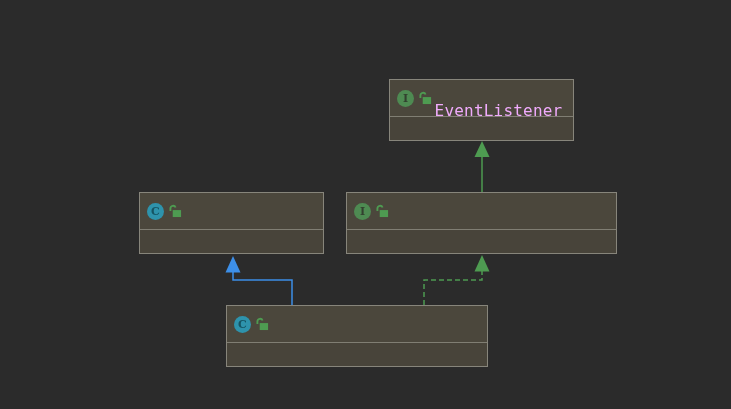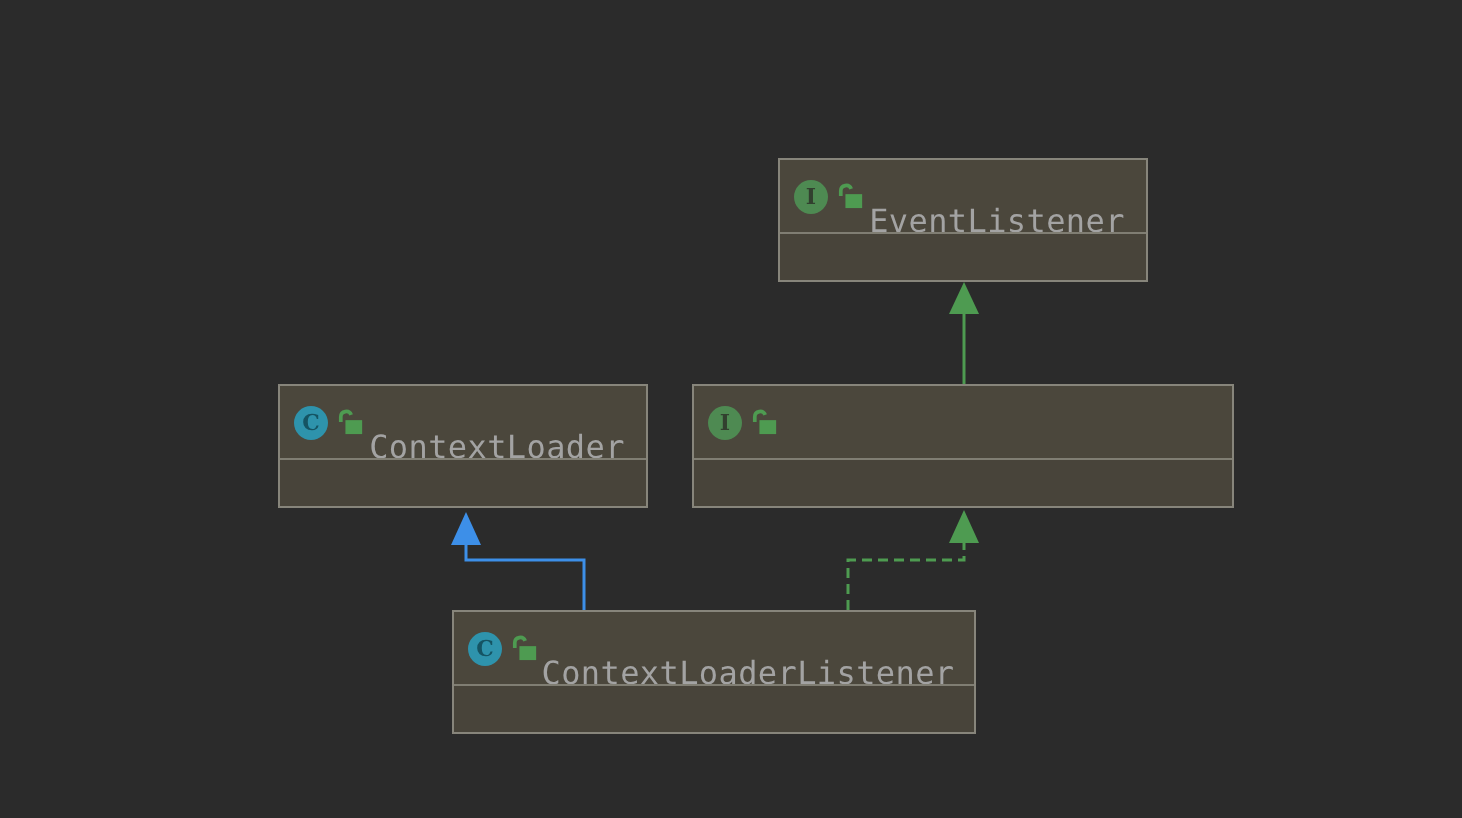--- a/index.html
+++ b/index.html
@@ -37,21 +37,21 @@
   }
   .node-body {
     flex: 1;
     border-top: 1px solid #807e73;
     background: #48443a;
   }
   .node-title {
     flex: 1;
     text-align: center;
     font-size: 16px;
-    color: #a3a3a3;
+    color: #f0abfc;
     white-space: nowrap;
     letter-spacing: 0.2px;
     margin-top: 25px;
   }
   .kind-badge {
     width: 17px; height: 17px;
     border-radius: 50%;
     display: flex;
     align-items: center;
     justify-content: center;
@@ -103,21 +103,20 @@
     <div class="node-body"></div>
   </div>
 
   <div class="uml-node" style="left:139px; top:192px; width:185px; height:62px;">
     <div class="node-header">
       <span class="kind-badge kind-class">C</span>
       <svg class="lock" width="13" height="14" viewBox="0 0 14 14">
         <path d="M1.5 7 V4.2 a2.9 2.9 0 0 1 5.6 -1" stroke="#4e9b51" stroke-width="2" fill="none"></path>
         <rect x="4" y="6" width="9" height="7.5" fill="#4e9b51"></rect>
       </svg>
-      <span class="node-title">ContextLoader</span>
     </div>
     <div class="node-body"></div>
   </div>
 
   <div class="uml-node" style="left:346px; top:192px; width:271px; height:62px;">
     <div class="node-header">
       <span class="kind-badge kind-interface">I</span>
       <svg class="lock" width="13" height="14" viewBox="0 0 14 14">
         <path d="M1.5 7 V4.2 a2.9 2.9 0 0 1 5.6 -1" stroke="#4e9b51" stroke-width="2" fill="none"></path>
         <rect x="4" y="6" width="9" height="7.5" fill="#4e9b51"></rect>
@@ -126,18 +125,17 @@
     <div class="node-body"></div>
   </div>
 
   <div class="uml-node" style="left:226px; top:305px; width:262px; height:62px;">
     <div class="node-header">
       <span class="kind-badge kind-class">C</span>
       <svg class="lock" width="13" height="14" viewBox="0 0 14 14">
         <path d="M1.5 7 V4.2 a2.9 2.9 0 0 1 5.6 -1" stroke="#4e9b51" stroke-width="2" fill="none"></path>
         <rect x="4" y="6" width="9" height="7.5" fill="#4e9b51"></rect>
       </svg>
-      <span class="node-title">ContextLoaderListener</span>
     </div>
     <div class="node-body"></div>
   </div>
 
 </div>
 
 </body></html>

